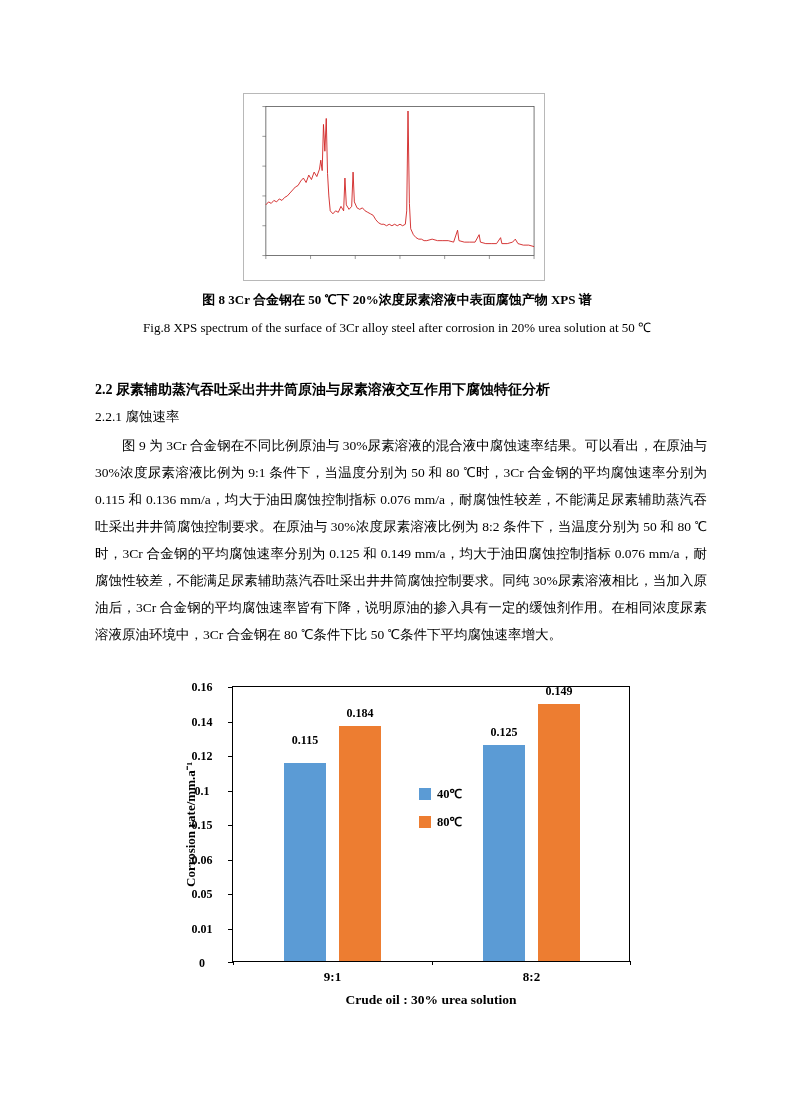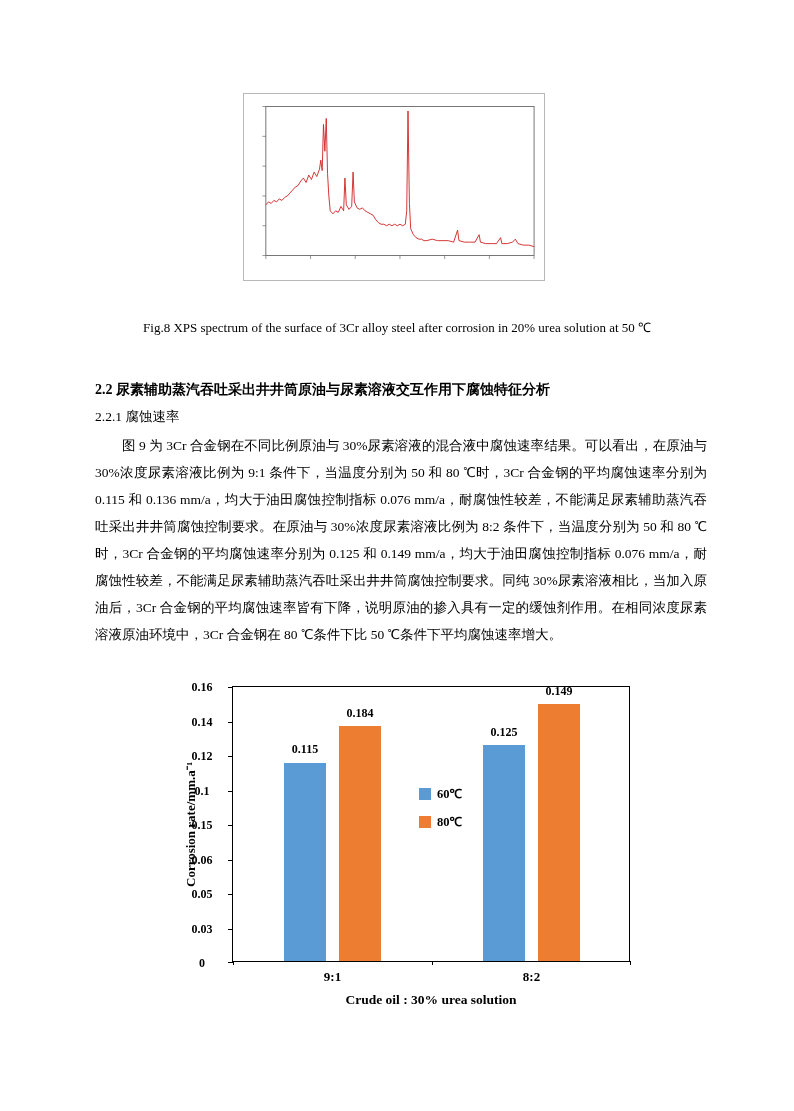--- a/index.html
+++ b/index.html
@@ -118,64 +118,65 @@
         <line x1="18.5" y1="12" x2="22" y2="12" stroke="#555" stroke-width="0.6"></line>
         <line x1="18.5" y1="42" x2="22" y2="42" stroke="#555" stroke-width="0.6"></line>
         <line x1="18.5" y1="72" x2="22" y2="72" stroke="#555" stroke-width="0.6"></line>
         <line x1="18.5" y1="102" x2="22" y2="102" stroke="#555" stroke-width="0.6"></line>
         <line x1="18.5" y1="132" x2="22" y2="132" stroke="#555" stroke-width="0.6"></line>
         <line x1="18.5" y1="162" x2="22" y2="162" stroke="#555" stroke-width="0.6"></line>
         <polyline points="22.0,111.0 24.7,108.0 27.4,109.5 30.1,106.5 32.8,108.0 35.5,105.0 38.2,106.5 40.9,103.5 43.6,102.0 46.3,99.0 49.0,96.0 51.7,93.0 54.4,91.5 57.1,87.0 59.8,84.0 62.5,88.5 65.2,81.0 67.9,85.5 70.6,78.0 73.3,82.5 76.0,75.0 77.3,66.0 78.7,76.5 80.0,30.0 81.4,57.0 82.8,24.0 84.1,79.5 85.4,102.0 86.8,117.0 89.5,120.0 92.2,117.0 94.9,118.5 97.6,112.5 100.3,117.0 101.6,84.0 103.0,111.0 105.7,115.5 108.4,112.5 109.8,78.0 111.1,108.0 113.8,114.0 116.5,115.5 119.2,114.0 121.9,117.0 124.6,118.5 127.3,120.0 130.0,121.5 132.7,126.0 135.4,129.0 138.1,130.5 140.8,130.5 143.5,132.0 146.2,130.5 148.9,132.0 151.6,130.5 154.3,132.0 157.0,130.5 159.7,132.0 162.4,130.5 163.8,117.0 165.1,16.5 166.5,109.5 167.8,135.0 170.5,141.0 173.2,144.0 175.9,145.5 178.6,145.5 181.3,147.0 184.0,147.0 189.4,145.5 194.8,147.0 200.2,147.0 205.6,147.0 211.0,148.5 215.0,136.5 216.4,147.0 221.8,148.5 227.2,148.5 232.6,148.5 236.7,141.0 238.0,148.5 243.4,150.0 248.8,150.0 254.2,150.0 258.3,144.0 259.6,150.0 265.0,150.0 270.4,148.5 273.1,145.5 275.8,150.0 281.2,151.5 286.6,151.5 292.0,153.0" fill="none" stroke="#d02020" stroke-width="0.9" stroke-linejoin="round"></polyline>
       </svg>
   </figure>
 
+  <div class="caption-zh">图 8 3Cr 合金钢在 50 ℃下 20%浓度尿素溶液中表面腐蚀产物 XPS 谱</div>
   <div class="caption-en">Fig.8 XPS spectrum of the surface of 3Cr alloy steel after corrosion in 20% urea solution at 50  ℃</div>
 
   <div class="sec-heading">2.2 尿素辅助蒸汽吞吐采出井井筒原油与尿素溶液交互作用下腐蚀特征分析</div>
   <div class="subsec-heading">2.2.1 腐蚀速率</div>
   <p class="body-par">图 9 为 3Cr 合金钢在不同比例原油与 30%尿素溶液的混合液中腐蚀速率结果。可以看出，在原油与 30%浓度尿素溶液比例为 9:1 条件下，当温度分别为 50 和 80 ℃时，3Cr 合金钢的平均腐蚀速率分别为 0.115 和 0.136 mm/a，均大于油田腐蚀控制指标 0.076 mm/a，耐腐蚀性较差，不能满足尿素辅助蒸汽吞吐采出井井筒腐蚀控制要求。在原油与 30%浓度尿素溶液比例为 8:2 条件下，当温度分别为 50 和 80 ℃时，3Cr 合金钢的平均腐蚀速率分别为 0.125 和 0.149 mm/a，均大于油田腐蚀控制指标 0.076 mm/a，耐腐蚀性较差，不能满足尿素辅助蒸汽吞吐采出井井筒腐蚀控制要求。同纯 30%尿素溶液相比，当加入原油后，3Cr 合金钢的平均腐蚀速率皆有下降，说明原油的掺入具有一定的缓蚀剂作用。在相同浓度尿素溶液原油环境中，3Cr 合金钢在 80 ℃条件下比 50 ℃条件下平均腐蚀速率增大。</p>
 
   <div class="bar-chart">
     <div class="bar-ylabel">Corrosion rate/mm.a⁻¹</div>
     <div class="bar-plot" id="bar-plot">
         <div class="ytick-label" style="top: 268px;">0</div>
         <div class="ytick-mark" style="top: 275px;"></div>
-        <div class="ytick-label" style="top: 233.5px;">0.03</div>
+        <div class="ytick-label" style="top: 233.5px;">0.01</div>
         <div class="ytick-mark" style="top: 241.5px;"></div>
         <div class="ytick-label" style="top: 199px;">0.05</div>
         <div class="ytick-mark" style="top: 207px;"></div>
         <div class="ytick-label" style="top: 164.5px;">0.06</div>
         <div class="ytick-mark" style="top: 172.5px;"></div>
         <div class="ytick-label" style="top: 130px;">0.15</div>
         <div class="ytick-mark" style="top: 138px;"></div>
         <div class="ytick-label" style="top: 95.5px;">0.1</div>
         <div class="ytick-mark" style="top: 103.5px;"></div>
         <div class="ytick-label" style="top: 61px;">0.12</div>
         <div class="ytick-mark" style="top: 69px;"></div>
         <div class="ytick-label" style="top: 26.5px;">0.14</div>
         <div class="ytick-mark" style="top: 34.5px;"></div>
         <div class="ytick-label" style="top: -8px;">0.16</div>
         <div class="ytick-mark" style="top: 0px;"></div>
         <div class="bar" style="left: 51px; width: 42px; height: 198.4px; background: rgb(91, 155, 213);"></div>
-        <div class="data-label" style="left: 72px; bottom: 204px; margin-top: 12px;">0.115</div>
+        <div class="data-label" style="left: 72px; bottom: 213px; margin-top: 12px;">0.115</div>
         <div class="bar" style="left: 106px; width: 42px; height: 234.6px; background: rgb(237, 125, 49);"></div>
         <div class="data-label" style="left: 127px; bottom: 239.6px;">0.184</div>
         <div class="cat-label" style="left: 99.5px;">9:1</div>
         <div class="bar" style="left: 250px; width: 42px; height: 215.6px; background: rgb(91, 155, 213);"></div>
         <div class="data-label" style="left: 271px; bottom: 220.6px;">0.125</div>
         <div class="bar" style="left: 305px; width: 42px; height: 257px; background: rgb(237, 125, 49);"></div>
         <div class="data-label" style="left: 326px; bottom: 262px;">0.149</div>
         <div class="cat-label" style="left: 298.5px;">8:2</div>
         <div class="xtick-mark" style="left: 0px;"></div>
         <div class="xtick-mark" style="left: 199px;"></div>
         <div class="xtick-mark" style="left: 397px;"></div>
         <div class="legend">
           <div class="legend-item">
             <div class="legend-swatch" style="background: rgb(91, 155, 213);"></div>
-            <div class="legend-label">60℃</div>
+            <div class="legend-label">40℃</div>
           </div>
           <div class="legend-item">
             <div class="legend-swatch" style="background: rgb(237, 125, 49);"></div>
             <div class="legend-label">80℃</div>
           </div>
         </div>
       </div>
     <div class="bar-xlabel">Crude oil : 30% urea solution</div>
   </div>
 

